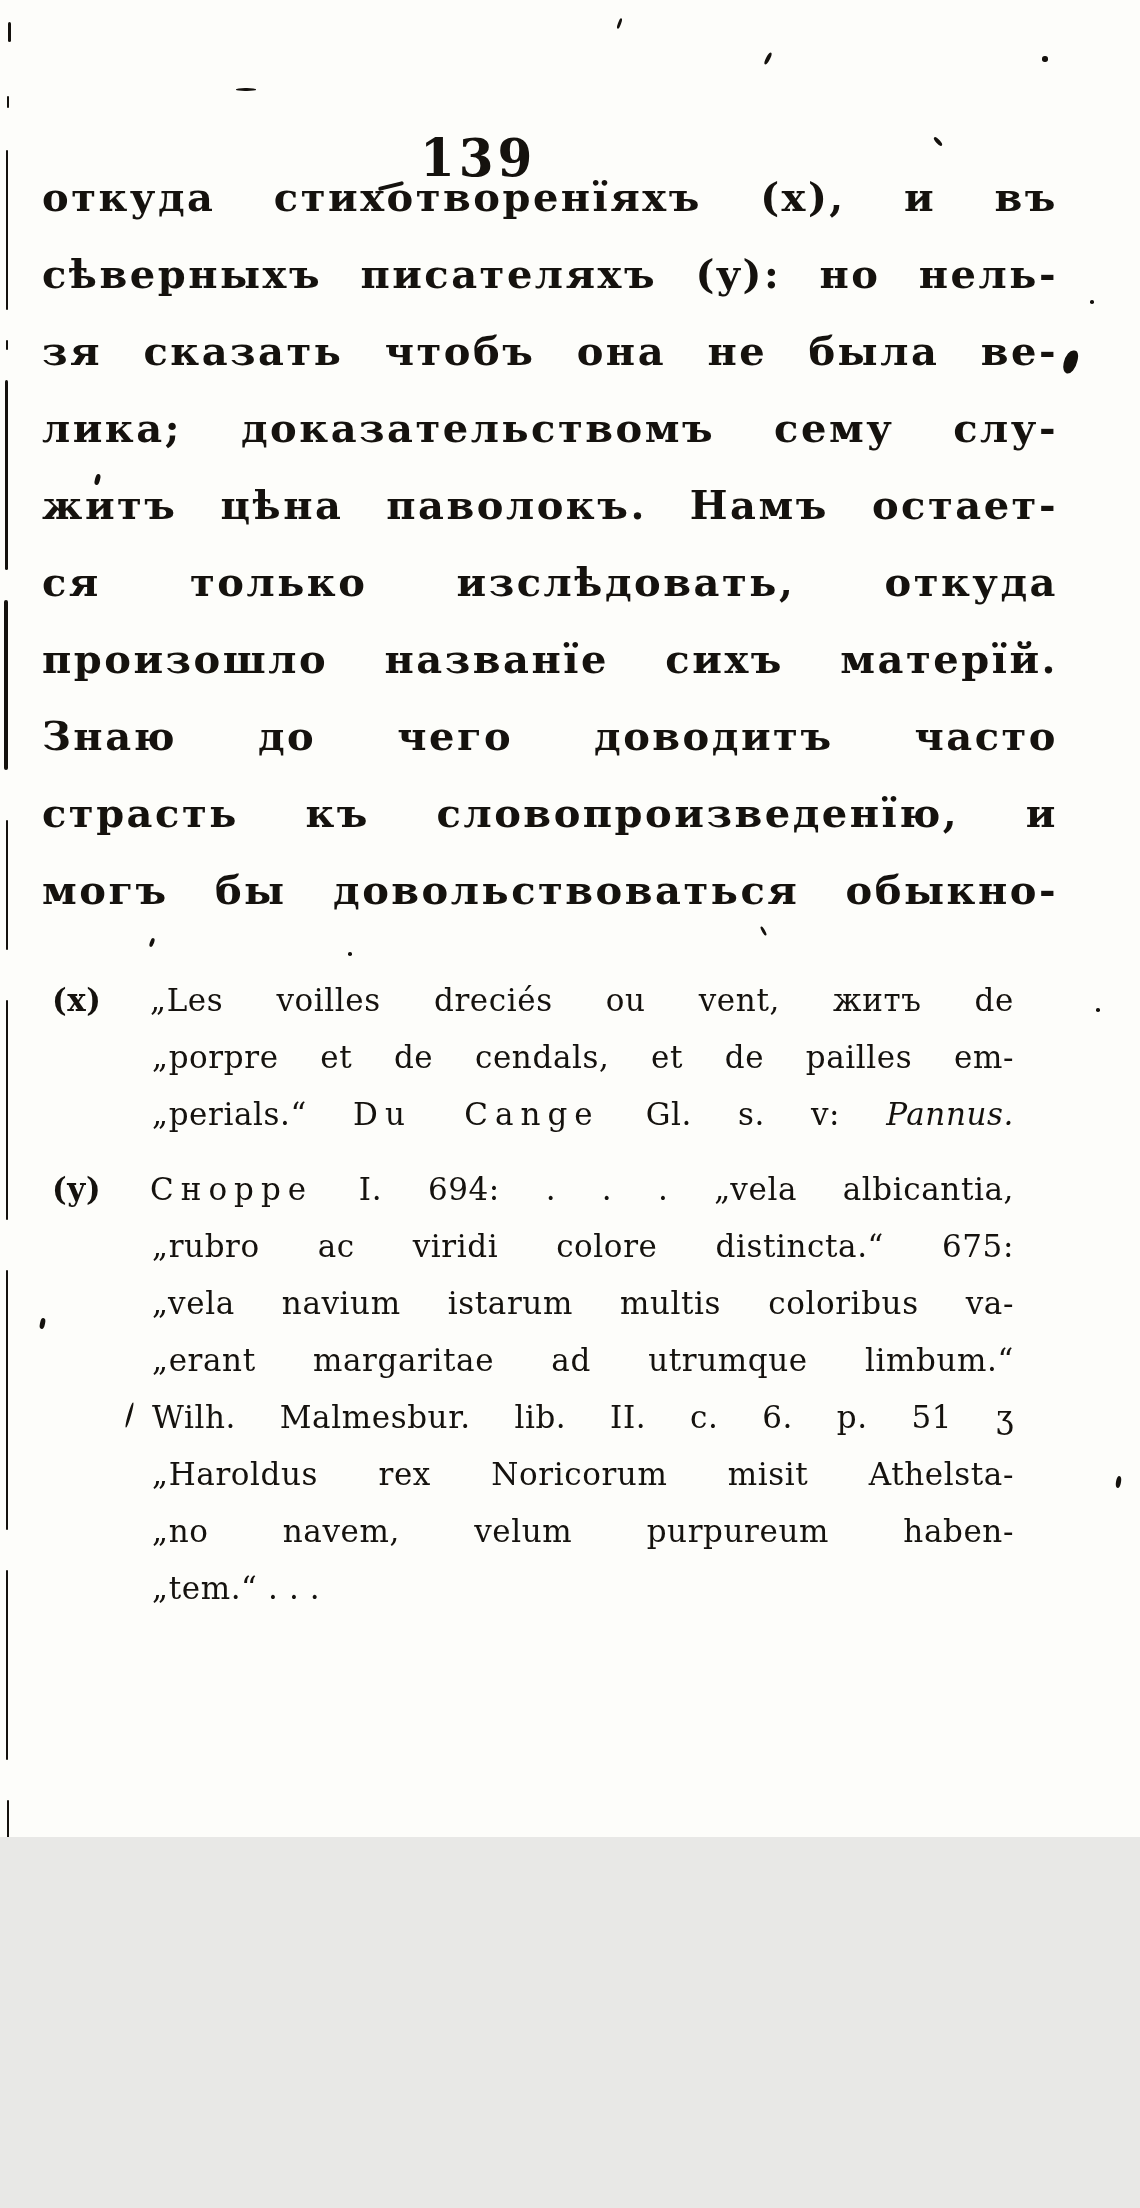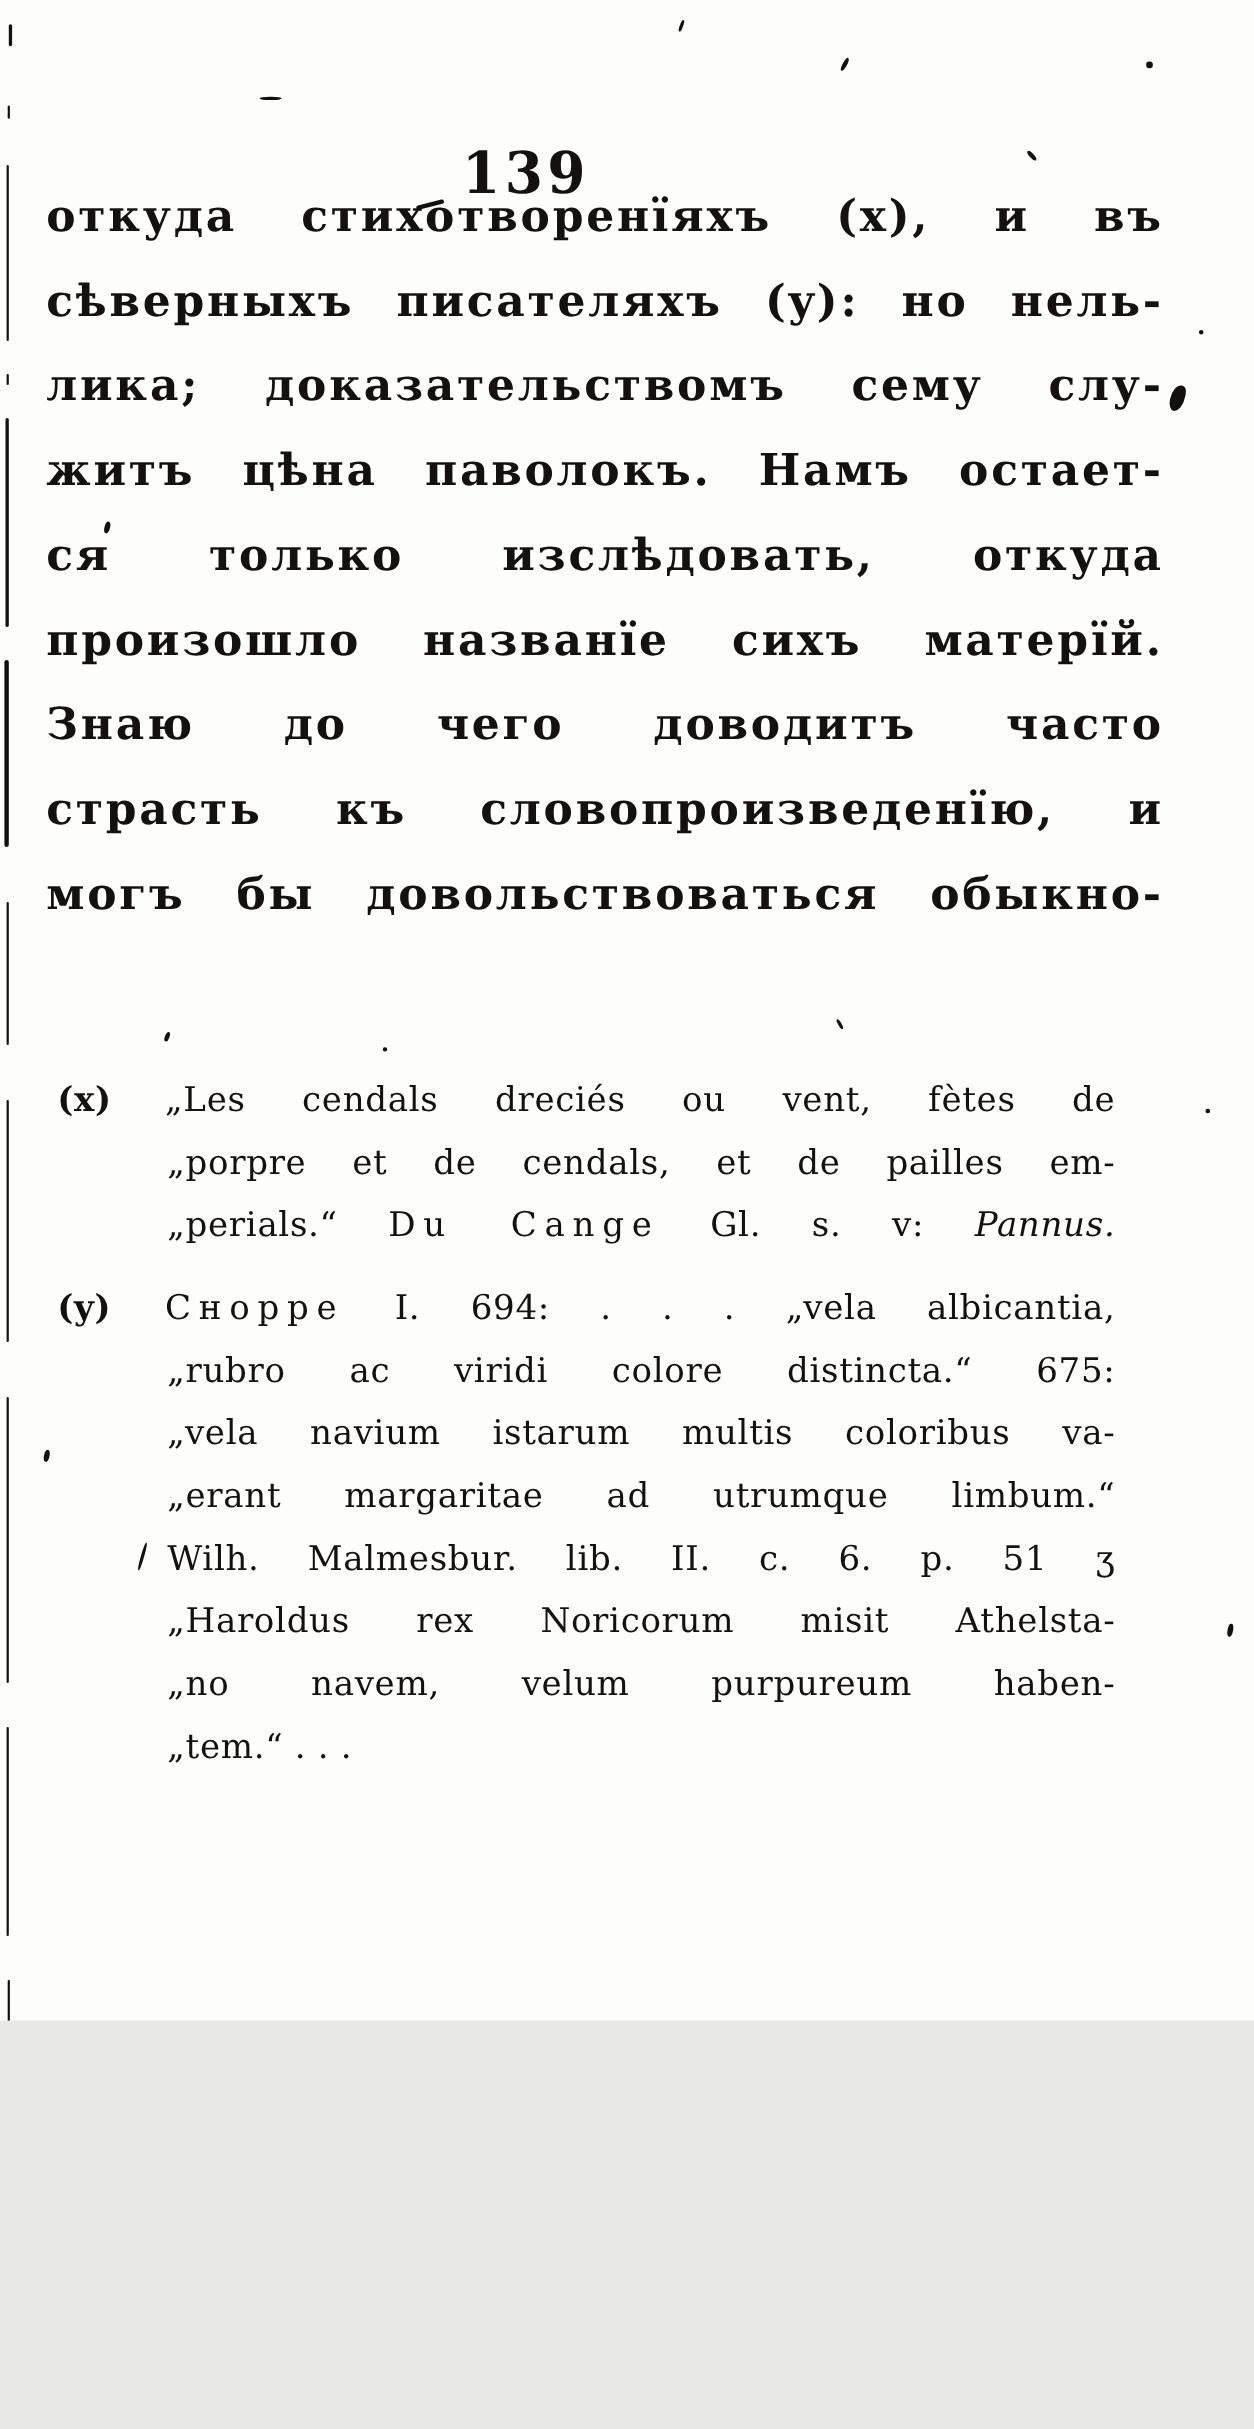--- a/index.html
+++ b/index.html
@@ -56,35 +56,36 @@
 <body>
 
 <div id="scan-page">
 
   <div class="page-number">139</div>
   <div class="pn-dash"></div>
 
   <div class="body-text">
     <div class="t-line">откуда стихотворенїяхъ (x), и въ</div>
     <div class="t-line">сѣверныхъ писателяхъ (y): но нель-</div>
+    <div class="t-line">зя сказать чтобъ она не была ве-</div>
     <div class="t-line">лика; доказательствомъ сему слу-</div>
     <div class="t-line">житъ цѣна паволокъ. Намъ остает-</div>
     <div class="t-line">ся только изслѣдовать, откуда</div>
     <div class="t-line">произошло названїе сихъ матерїй.</div>
     <div class="t-line">Знаю до чего доводитъ часто</div>
     <div class="t-line">страсть къ словопроизведенїю, и</div>
     <div class="t-line">могъ бы довольствоваться обыкно-</div>
   </div>
 
   <div class="footnotes">
 
     <div class="fn-block">
       <div class="fn-line fn-first">
         <span class="fn-label">(x)</span>
-        <span class="fn-text">„Les cendals dreciés ou vent, fètes de</span>
+        <span class="fn-text">„Les voilles dreciés ou vent, житъ de</span>
       </div>
       <div class="fn-line fn-cont">„porpre et de cendals, et de pailles em-</div>
       <div class="fn-line fn-cont">
         <span>„perials.“</span>
         <span class="sp">Du Cange</span>
         <span>Gl. s. v:</span>
         <span class="it">Pannus.</span>
       </div>
     </div>
 

